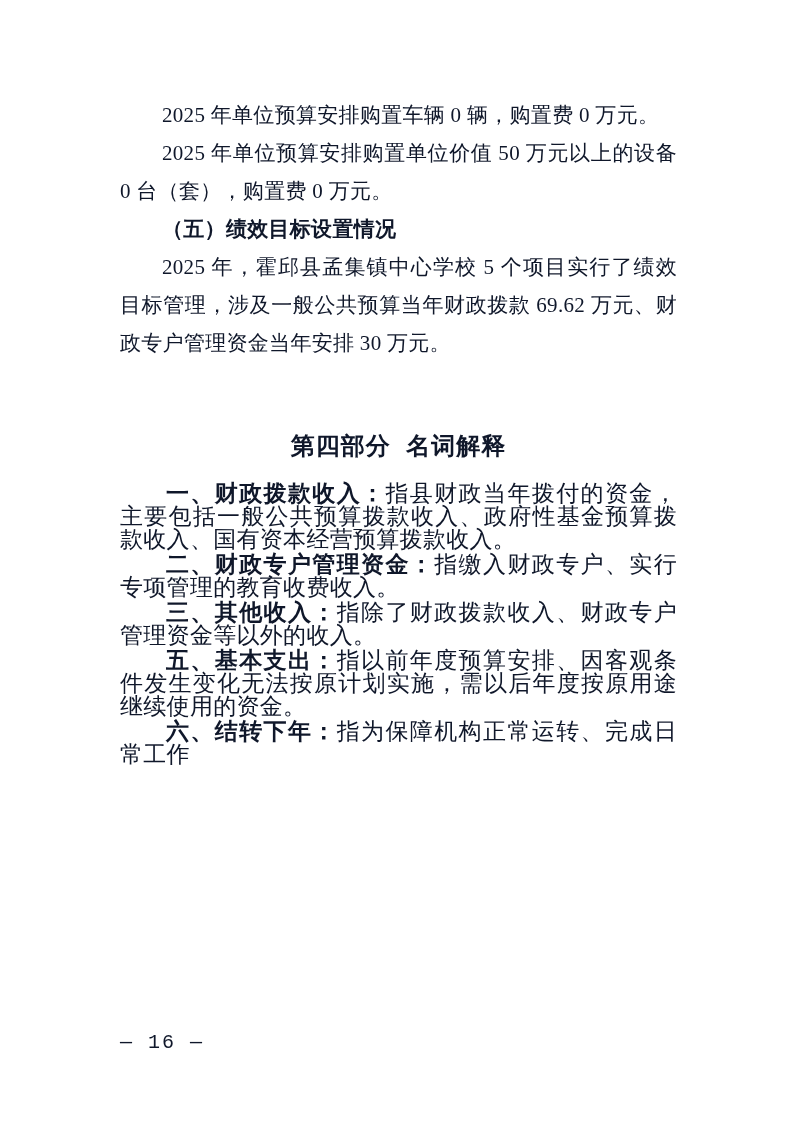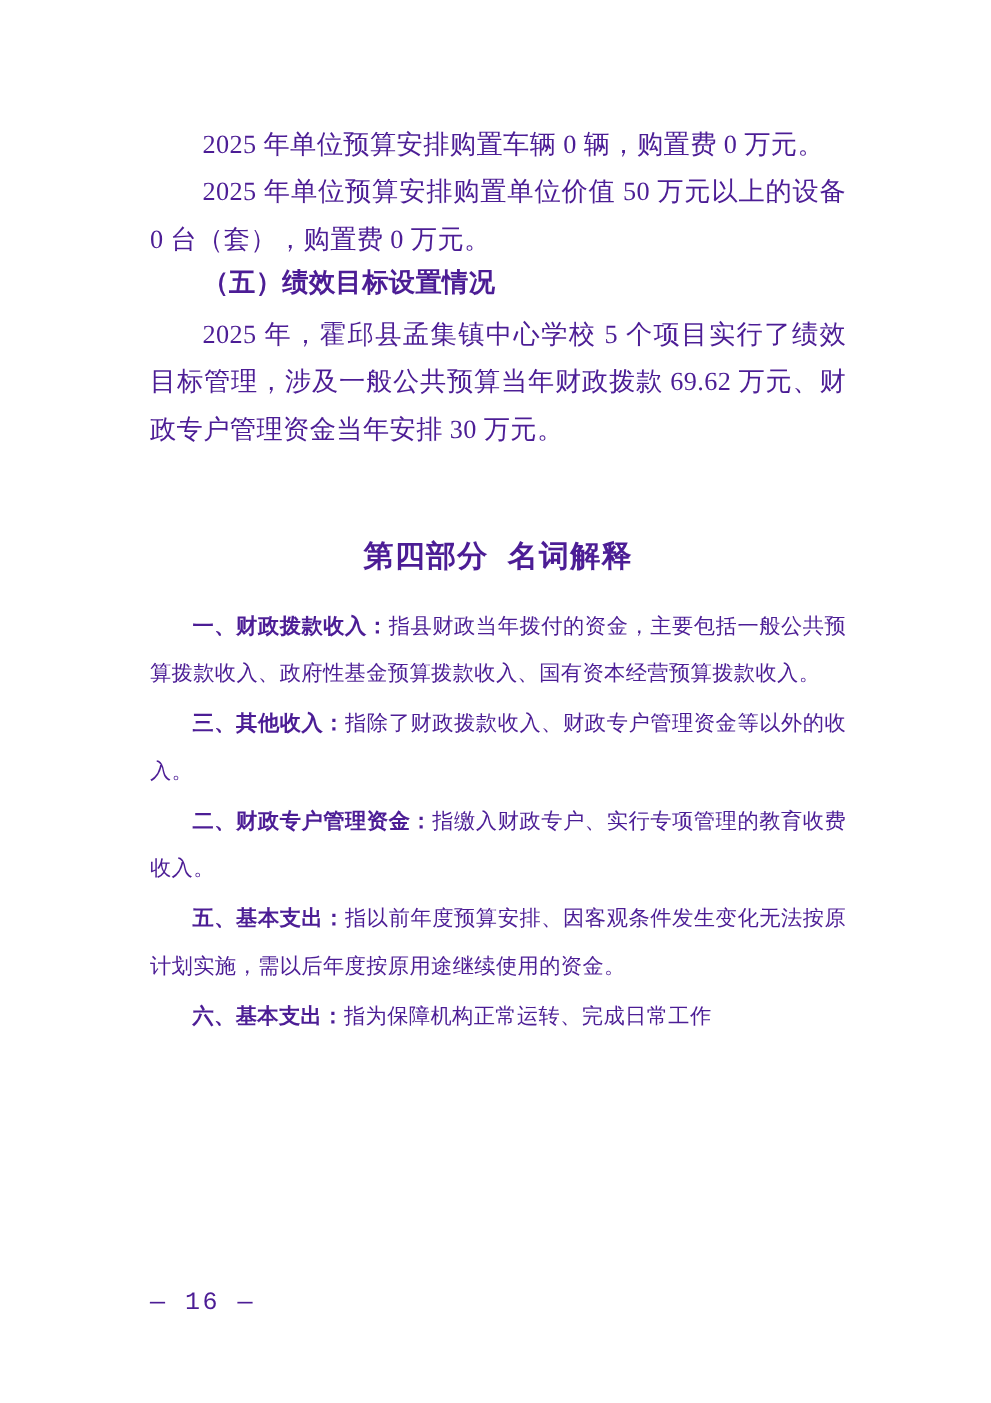--- a/index.html
+++ b/index.html
@@ -5,21 +5,21 @@
   html, body {
     margin: 0;
     padding: 0;
     background: #ffffff;
   }
   .page {
     position: relative;
     width: 793px;
     height: 1122px;
     background: #ffffff;
-    color: #4c1d95;
+    color: #0f172a;
     font-family: "Liberation Serif", "DejaVu Serif", serif;
     overflow: hidden;
   }
   .content {
     position: absolute;
     left: 120px;
     right: 116px;
     top: 96px;
   }
   p.body-par {
@@ -29,36 +29,36 @@
     text-align: justify;
     text-indent: 2em;
     letter-spacing: 0.3px;
   }
   p.sub-heading {
     margin: 0;
     font-size: 21px;
     line-height: 38px;
     text-indent: 2em;
     font-weight: bold;
-    font-family: Liberation Mono, monospace;
+    font-family: Liberation Sans, sans-serif;
     letter-spacing: 0.3px;
   }
   h1.section-title {
     margin: 66px 0 14px 0;
     font-size: 24px;
     line-height: 40px;
     text-align: center;
     font-weight: bold;
     font-family: Liberation Mono, monospace;
     letter-spacing: 1px;
   }
   p.definition {
     margin: 0 0 2px 0;
-    font-size: 17px;
-    line-height: 38px;
+    font-size: 23px;
+    line-height: 23px;
     text-align: justify;
     text-indent: 2em;
     letter-spacing: 0.3px;
   }
   p.definition .term {
     font-weight: bold;
     font-family: "Liberation Sans", "DejaVu Sans", sans-serif;
   }
   .page-footer {
     position: absolute;
@@ -83,32 +83,32 @@
 
     <p class="body-par">2025 年，霍邱县孟集镇中心学校 5 个项目实行了绩效目标管理，涉及一般公共预算当年财政拨款 69.62 万元、财政专户管理资金当年安排 30 万元。</p>
 
     <h1 class="section-title">第四部分 名词解释</h1>
 
     <p class="definition">
       <span class="term">一、财政拨款收入：</span><span>指县财政当年拨付的资金，主要包括一般公共预算拨款收入、政府性基金预算拨款收入、国有资本经营预算拨款收入。</span>
     </p>
 
     <p class="definition">
-      <span class="term">三、其他收入：</span><span>指除了财政拨款收入、财政专户管理资金等以外的收入。</span>
+      <span class="term">二、财政专户管理资金：</span><span>指缴入财政专户、实行专项管理的教育收费收入。</span>
     </p>
 
     <p class="definition">
-      <span class="term">二、财政专户管理资金：</span><span>指缴入财政专户、实行专项管理的教育收费收入。</span>
+      <span class="term">三、其他收入：</span><span>指除了财政拨款收入、财政专户管理资金等以外的收入。</span>
     </p>
 
 
     <p class="definition">
       <span class="term">五、基本支出：</span><span>指以前年度预算安排、因客观条件发生变化无法按原计划实施，需以后年度按原用途继续使用的资金。</span>
     </p>
 
     <p class="definition">
-      <span class="term">六、基本支出：</span><span>指为保障机构正常运转、完成日常工作</span>
+      <span class="term">六、结转下年：</span><span>指为保障机构正常运转、完成日常工作</span>
     </p>
 
   </div>
 
   <div class="page-footer">— 16 —</div>
 </div>
 
 </body></html>

